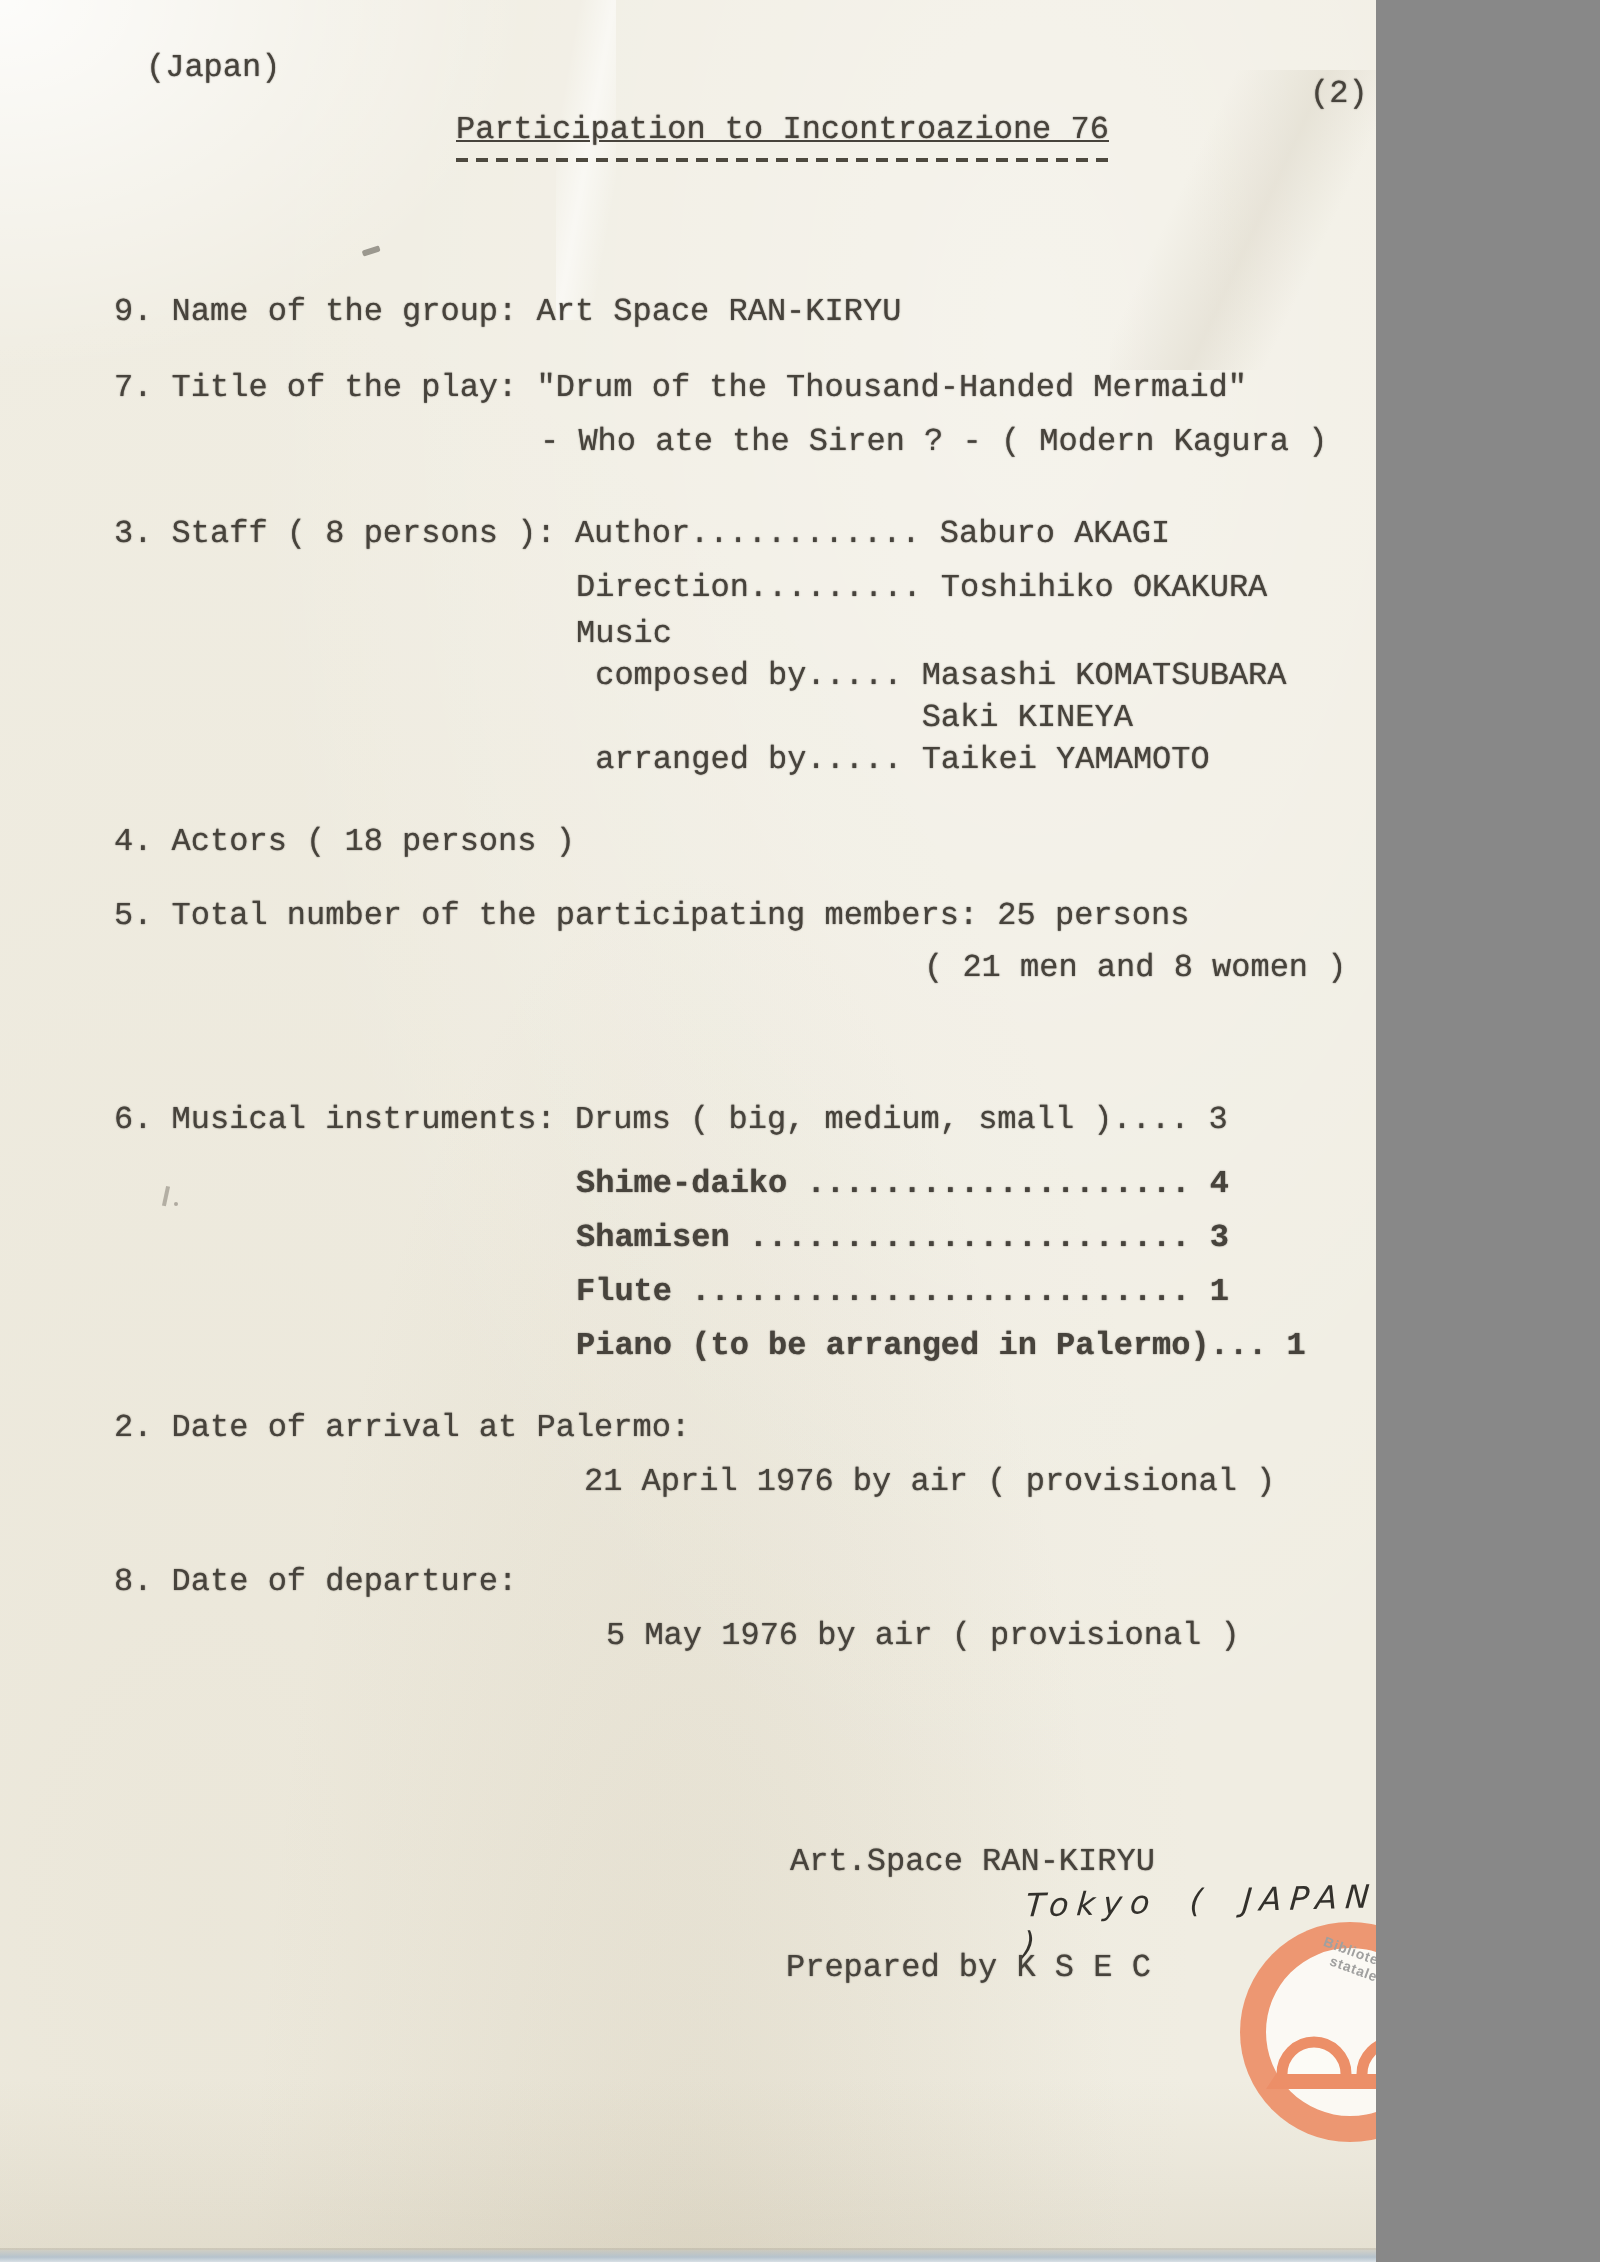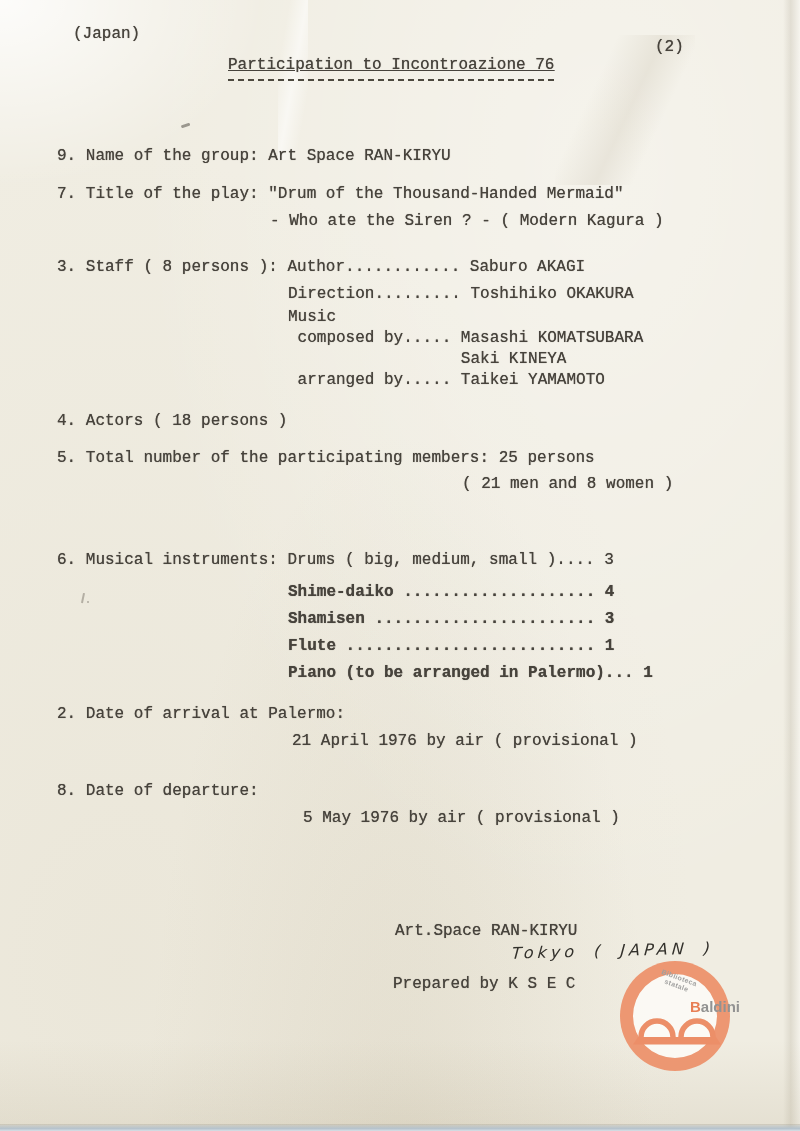--- a/index.html
+++ b/index.html
@@ -1,17 +1,17 @@
 <!DOCTYPE html>
 <html><head>
 <meta charset="utf-8">
 <style>
   html,body{margin:0;padding:0;background:#888;}
   .paper{
-    position:relative;width:800px;height:1131px;overflow:hidden;
+    position:relative;width:688px;height:1131px;overflow:hidden;
     background:
       radial-gradient(ellipse at 75% 15%, rgba(255,255,255,.35), transparent 55%),
       radial-gradient(ellipse at 15% 85%, rgba(208,198,172,.16), transparent 60%),
       radial-gradient(ellipse at 50% 105%, rgba(190,178,150,.22), transparent 45%),
       #f0ede2;
     font-family:"Liberation Mono","DejaVu Sans Mono",monospace;
     color:#47433c;
   }
   .tex{position:absolute;pointer-events:none;}
   .tex-topleft{left:0;top:0;width:340px;height:240px;

